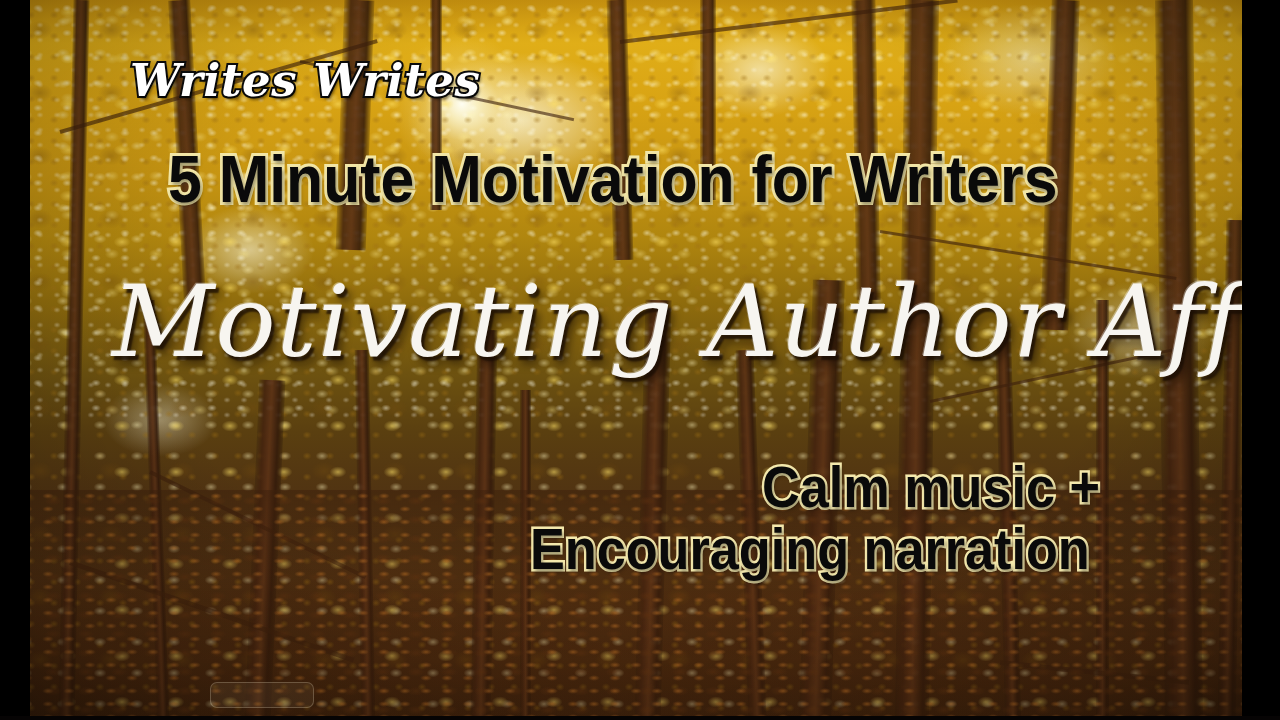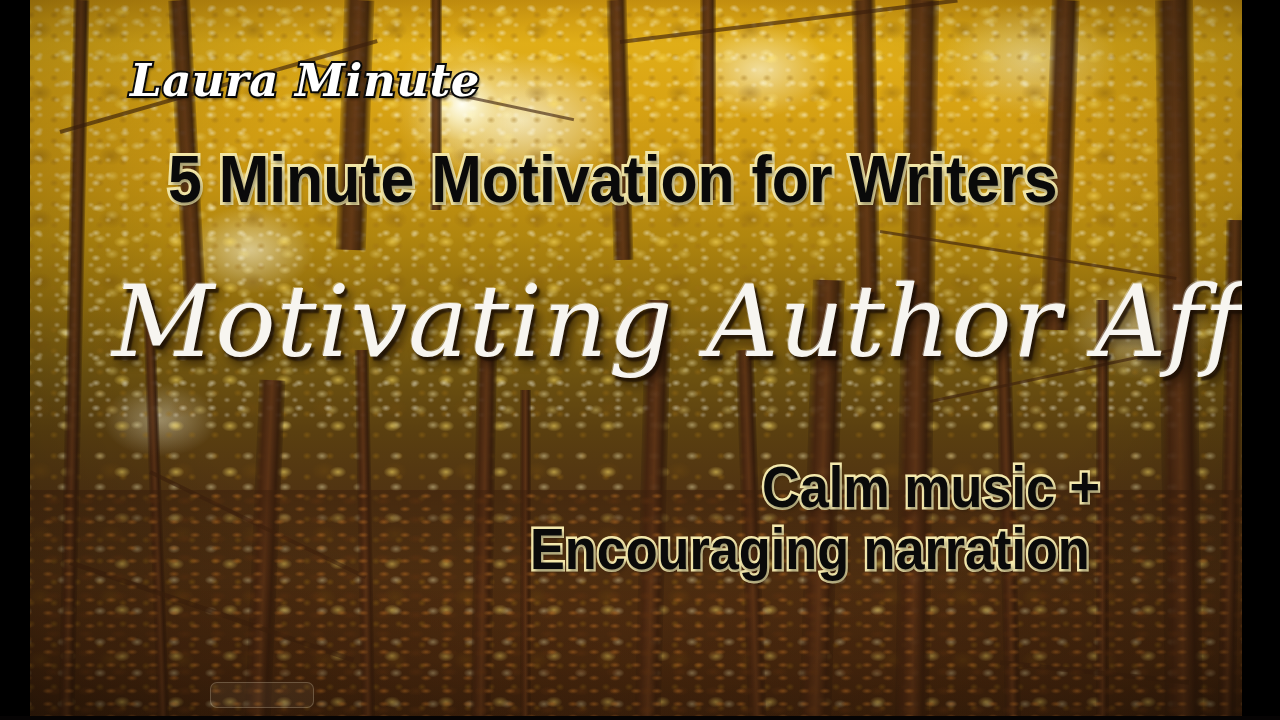--- a/index.html
+++ b/index.html
@@ -245,21 +245,21 @@
     <div class="twig" style="left:70px;  top:560px; width:300px; height:5px; transform:rotate(19deg);"></div>
     <div class="twig" style="left:150px; top:470px; width:240px; height:4px; transform:rotate(26deg);"></div>
     <div class="twig" style="left:930px; top:400px; width:260px; height:3px; transform:rotate(-12deg);"></div>
     <div class="twig" style="left:1000px;top:660px; width:190px; height:5px; transform:rotate(6deg);"></div>
 
     <div id="floor"></div>
     <div id="vignette"></div>
   </div>
 
   <div id="overlay">
-    <div class="t" id="brand">Laura Minute</div>
+    <div class="t" id="brand">Writes Writes</div>
 
     <div class="t" id="headline">5 Minute Motivation for Writers</div>
 
     <div class="t" id="script">Motivating Author Affirmations</div>
 
     <div class="t sub" id="sub1">Calm music +</div>
 
     <div class="t sub" id="sub2">Encouraging narration</div>
   </div>
 

